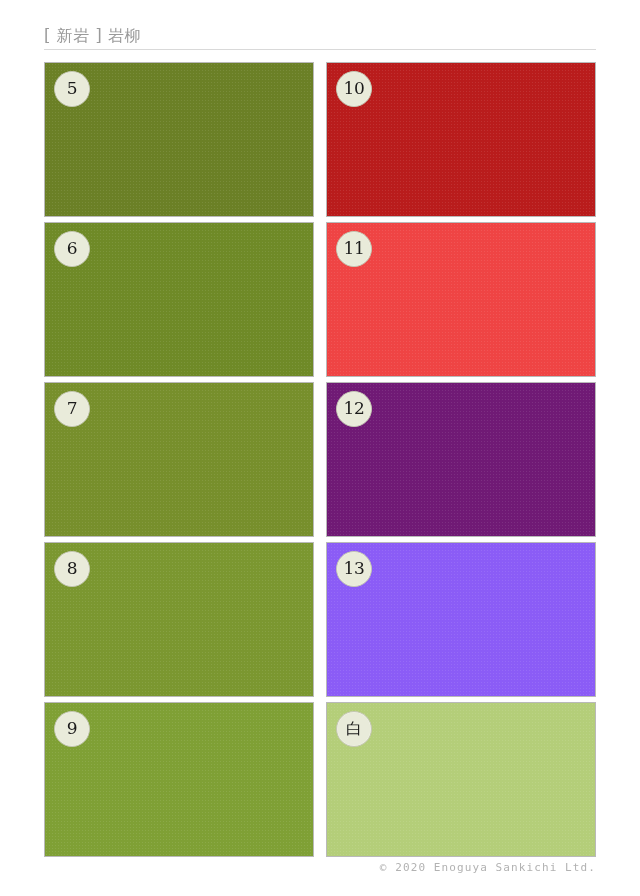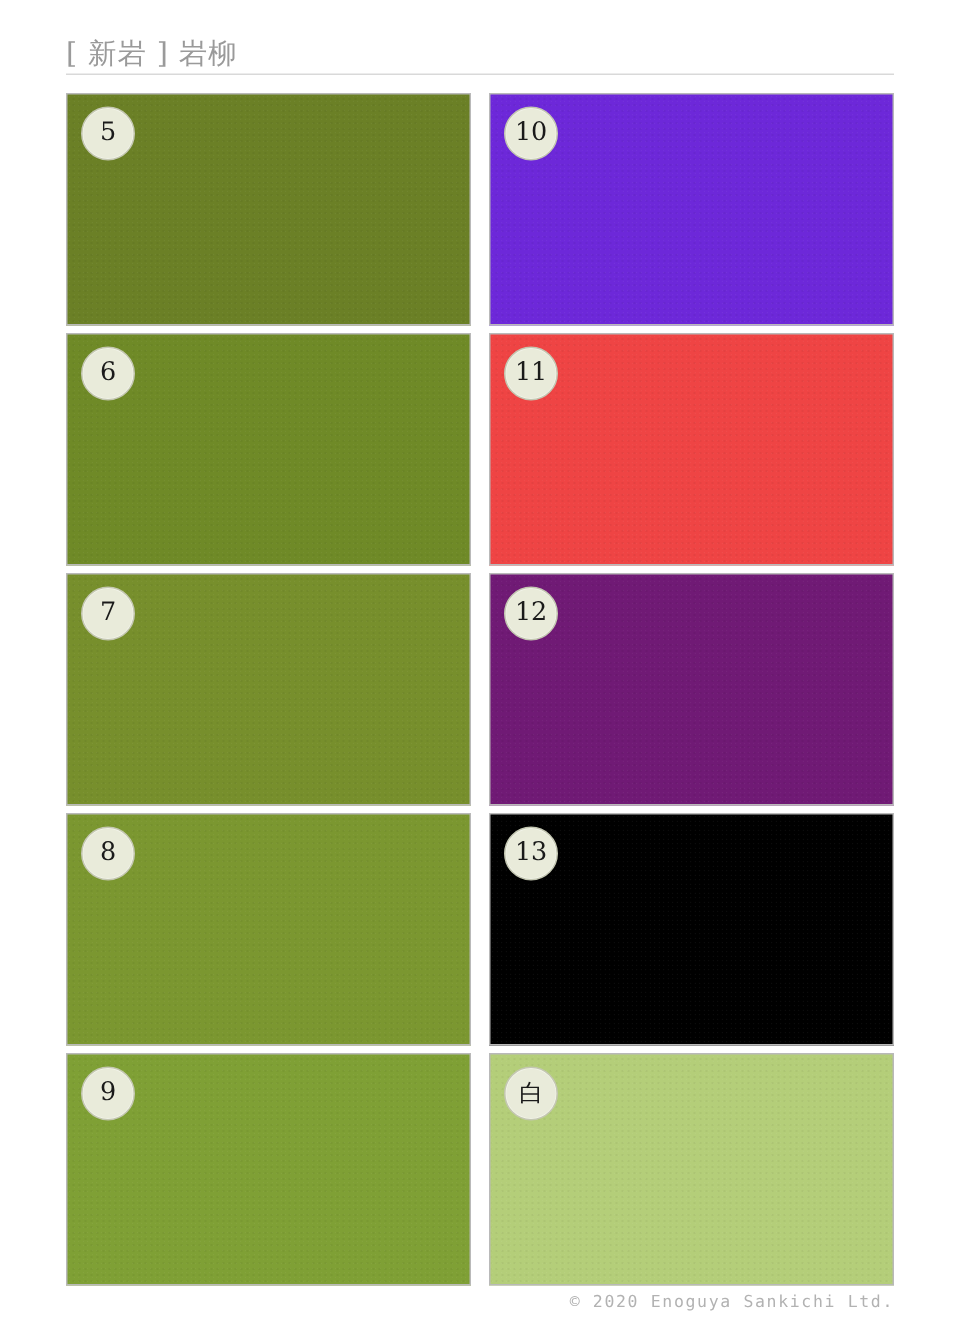--- a/index.html
+++ b/index.html
@@ -29,21 +29,21 @@
   .header {
     position: absolute;
     left: 44px;
     top: 28px;
     width: 552px;
     height: 26px;
     box-sizing: border-box;
   }
   .header-title {
     font-family: "DejaVu Serif", "Liberation Serif", serif;
-    font-size: 19px;
+    font-size: 16px;
     line-height: 16px;
     color: #9a9a9a;
     letter-spacing: 0.6px;
     white-space: nowrap;
   }
   .header-rule {
     position: absolute;
     left: 0;
     top: 21px;
     width: 552px;
@@ -139,21 +139,21 @@
     <div class="header-title">[ 新岩 ] 岩柳</div>
     <div class="header-rule"></div>
   </div>
 
   <div class="grid" id="swatch-grid">
       <div class="swatch" style="background: rgb(107, 128, 38);">
         <div class="badge">
           <span class="badge-label">5</span>
         </div>
       </div>
-      <div class="swatch" style="background: #6d28d9;">
+      <div class="swatch" style="background: #b91c1c;">
         <div class="badge">
           <span class="badge-label">10</span>
         </div>
       </div>
       <div class="swatch" style="background: rgb(111, 138, 39);">
         <div class="badge">
           <span class="badge-label">6</span>
         </div>
       </div>
       <div class="swatch" style="background: #ef4444;">
@@ -169,21 +169,21 @@
       <div class="swatch" style="background: #701a75;">
         <div class="badge">
           <span class="badge-label">12</span>
         </div>
       </div>
       <div class="swatch" style="background: rgb(123, 151, 48);">
         <div class="badge">
           <span class="badge-label">8</span>
         </div>
       </div>
-      <div class="swatch" style="background: #000000;">
+      <div class="swatch" style="background: #8b5cf6;">
         <div class="badge">
           <span class="badge-label">13</span>
         </div>
       </div>
       <div class="swatch" style="background: rgb(127, 160, 53);">
         <div class="badge">
           <span class="badge-label">9</span>
         </div>
       </div>
       <div class="swatch" style="background: rgb(180, 206, 121);">

